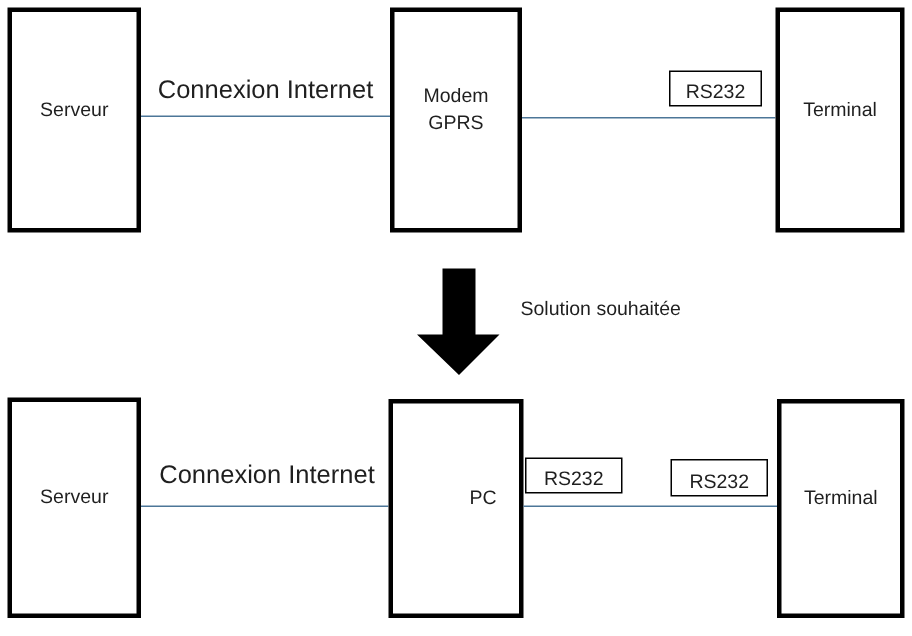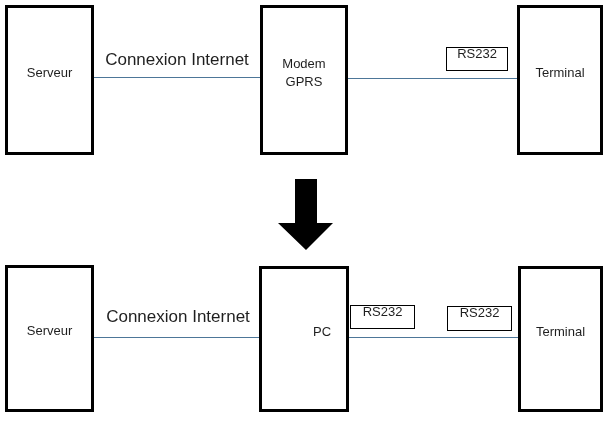--- a/index.html
+++ b/index.html
@@ -18,21 +18,21 @@
     background: #ffffff;
     display: flex;
     flex-direction: column;
     align-items: center;
     justify-content: center;
     text-align: center;
     font-size: 13px;
     line-height: 18px;
   }
   .box.thick { border: 3px solid #000000; padding-bottom: 15px; }
-  .box.thin  { border: 1px solid #000000; padding-bottom: 11px; }
+  .box.thin  { border: 1px solid #000000; padding-bottom: 0; justify-content: flex-end; }
   .connector {
     position: absolute;
     height: 0;
     border-top: 1.5px solid #4d7698;
   }
   .conn-label {
     position: absolute;
     font-size: 17px;
     white-space: nowrap;
     transform: translateX(-50%);
@@ -69,20 +69,21 @@
   </div>
 
   <div class="box thick" style="left:517px; top:5px; width:86px; height:150px;">
     <span>Terminal</span>
   </div>
 
   <svg class="arrow-svg" style="left:276px; top:177px;" width="60" height="76" viewBox="0 0 60 76">
     <polygon points="19,2 41,2 41,46 57,46 30,73 2,46 19,46" fill="#000000"></polygon>
   </svg>
 
+  <div class="free-label" style="left:347px; top:198px;">Solution souhaitée</div>
 
   <div class="box thick" style="left:5px; top:265px; width:89px; height:147px;">
     <span>Serveur</span>
   </div>
 
   <div class="connector" style="left:94px; top:337px; width:165px;"></div>
 
   <div class="conn-label" style="left:178px; top:307px;">Connexion Internet</div>
 
   <div class="box thick" style="left:259px; top:266px; width:90px; height:146px;padding-left:36px;">

